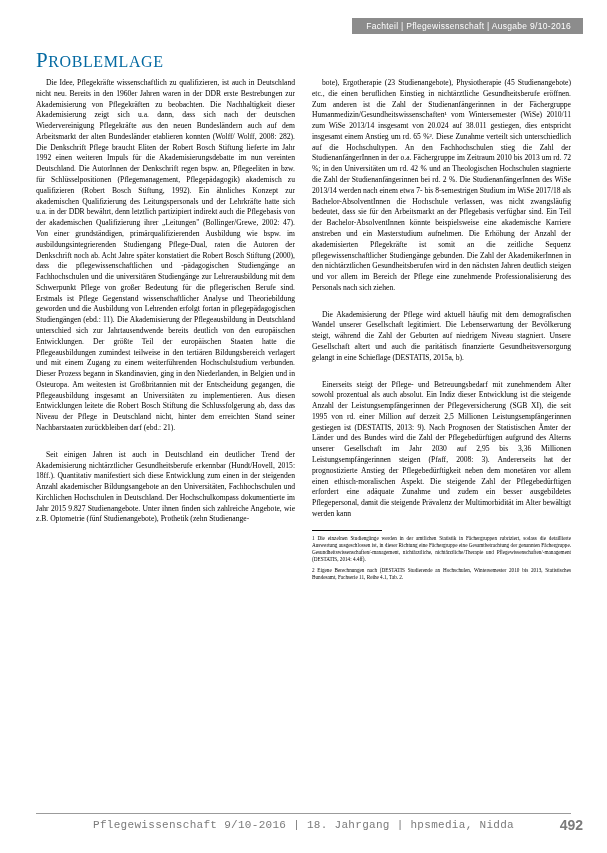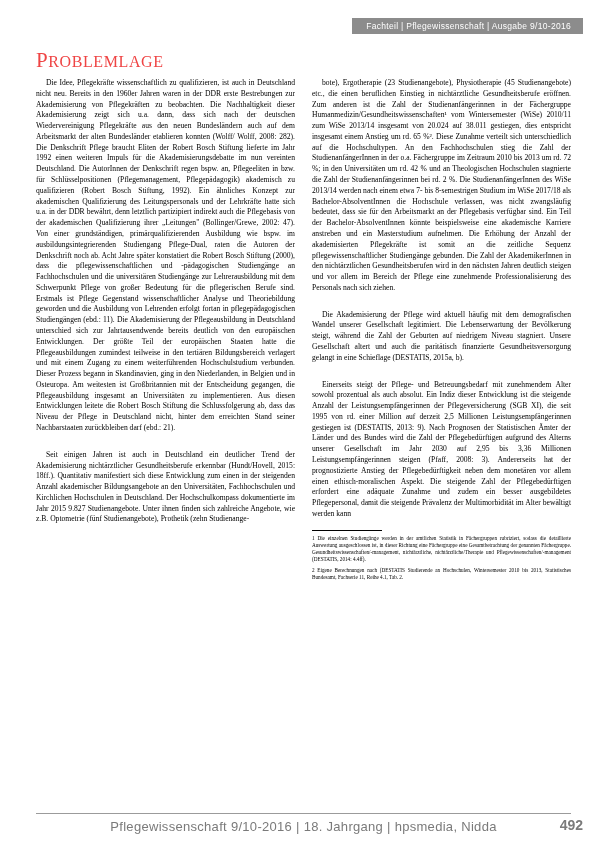--- a/index.html
+++ b/index.html
@@ -43,21 +43,21 @@
     white-space: nowrap;
   }
   
   .section-title {
     position: absolute;
     top: 48px;
     left: 36px;
     font-family: "Liberation Serif", serif;
     font-size: 16px;
     letter-spacing: 0.6px;
-    color: #ef4444;
+    color: #0369a1;
   }
   .section-title .cap {
     font-size: 21px;
   }
   
   .columns {
     position: absolute;
     top: 78px;
     left: 36px;
     width: 535px;
@@ -112,22 +112,22 @@
     width: 535px;
     height: 1px;
     background: #9b9b9b;
   }
   .footer-text {
     position: absolute;
     top: 6px;
     left: 0;
     width: 607px;
     text-align: center;
-    font-family: Liberation Sans, sans-serif;
-    font-size: 13px;
+    font-family: Liberation Mono, monospace;
+    font-size: 11px;
     color: #7a7a7a;
     letter-spacing: 0.3px;
   }
   .footer-page {
     position: absolute;
     top: 4px;
     right: 24px;
     font-family: "Liberation Sans", sans-serif;
     font-size: 14px;
     font-weight: bold;

